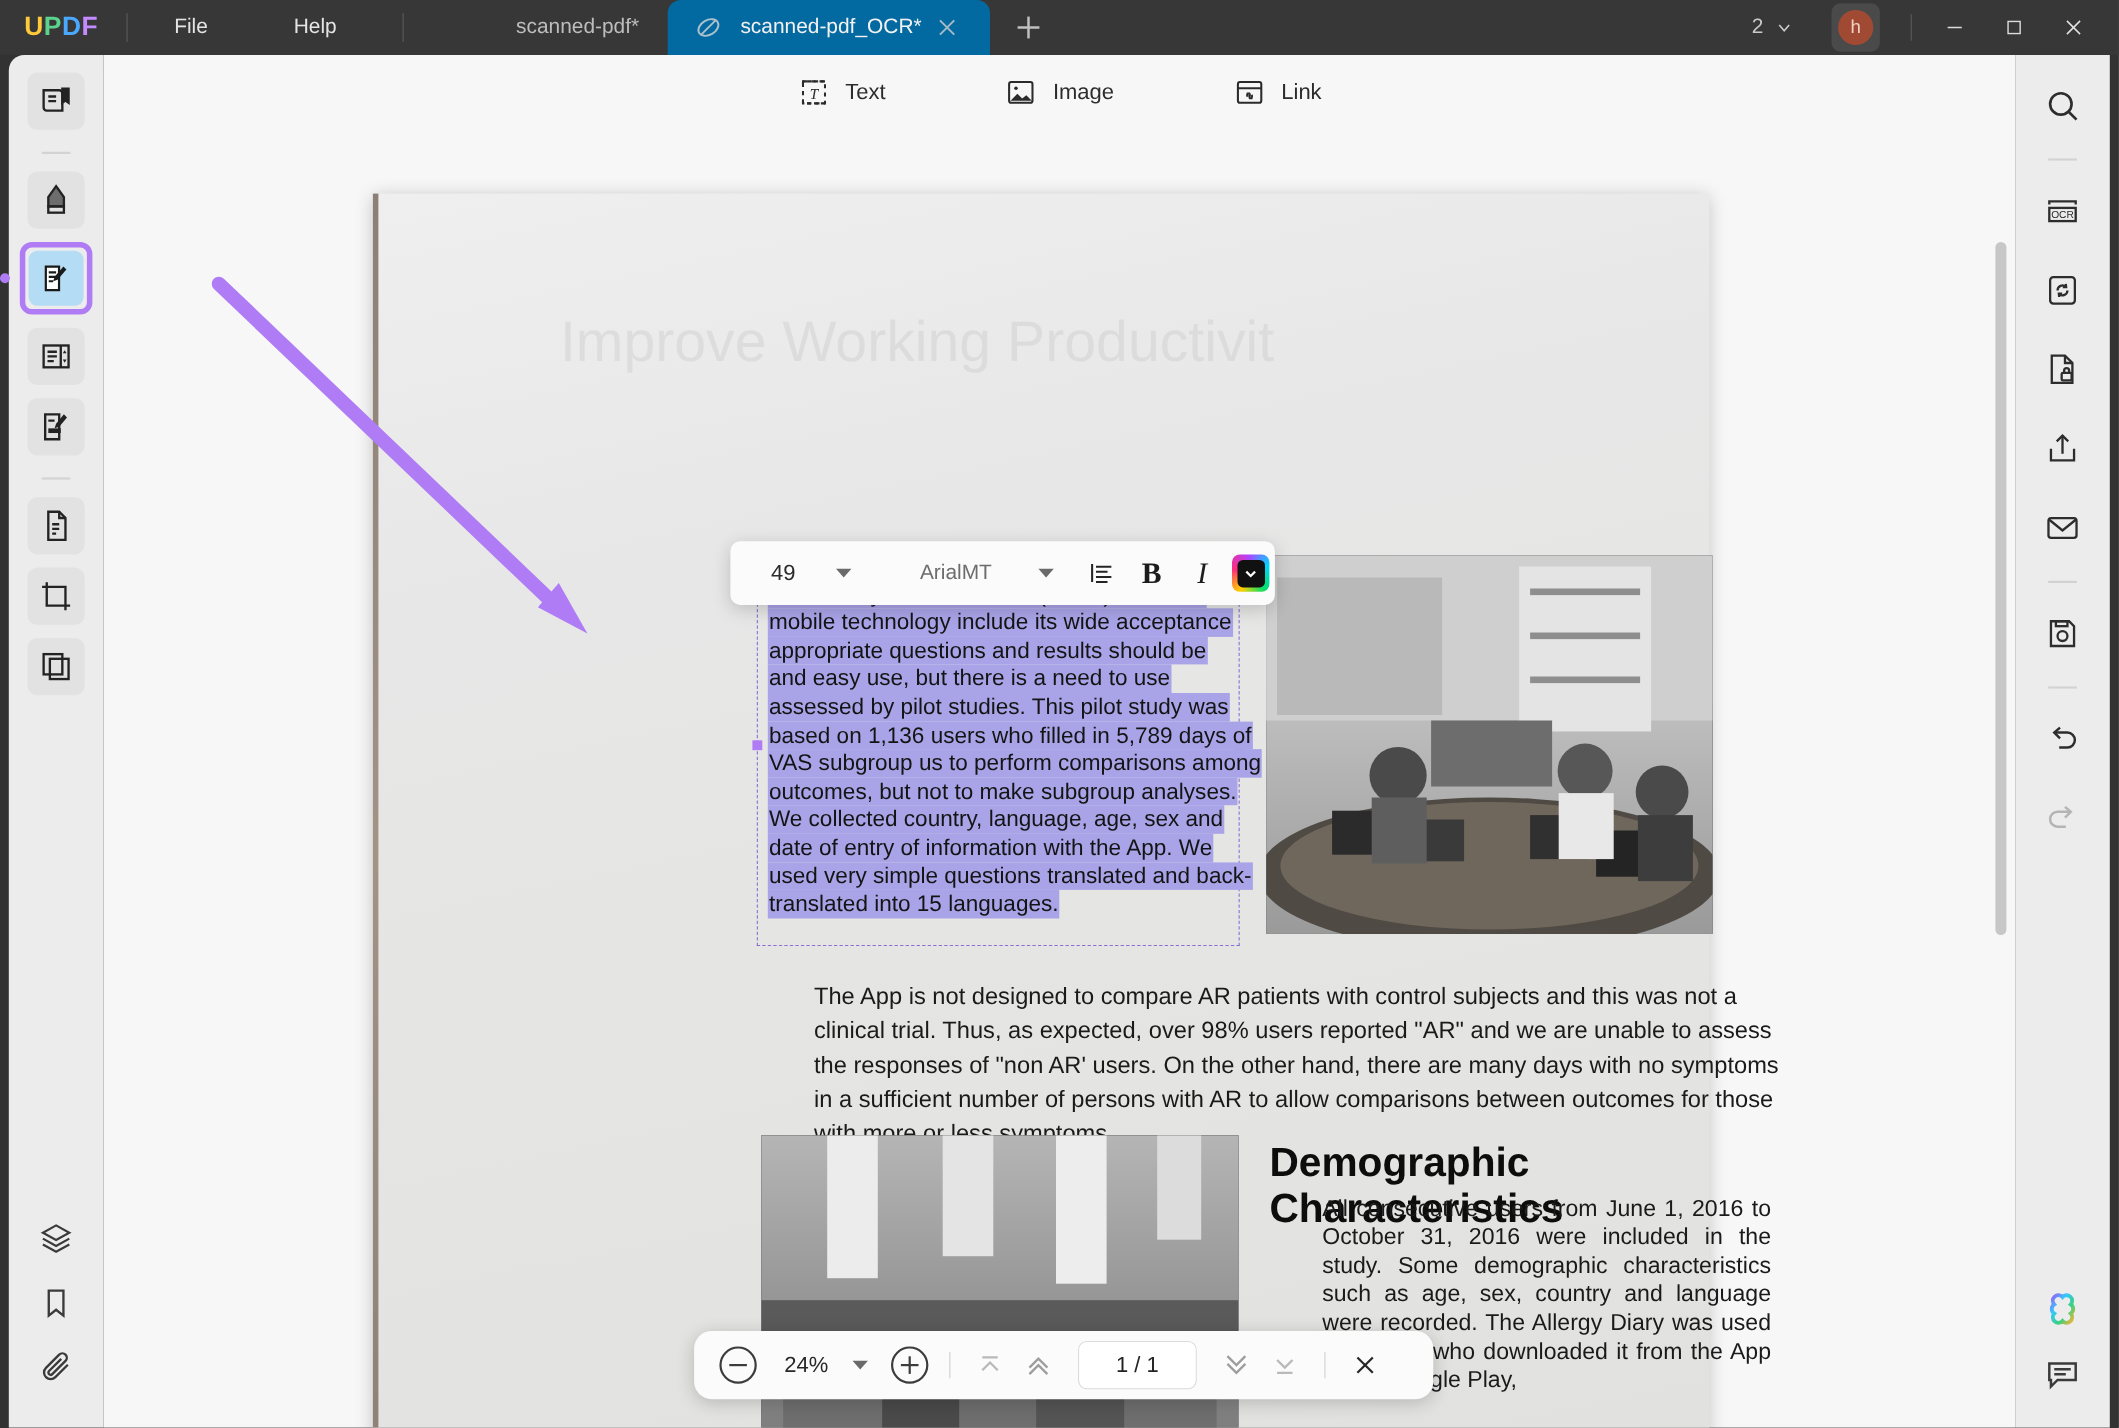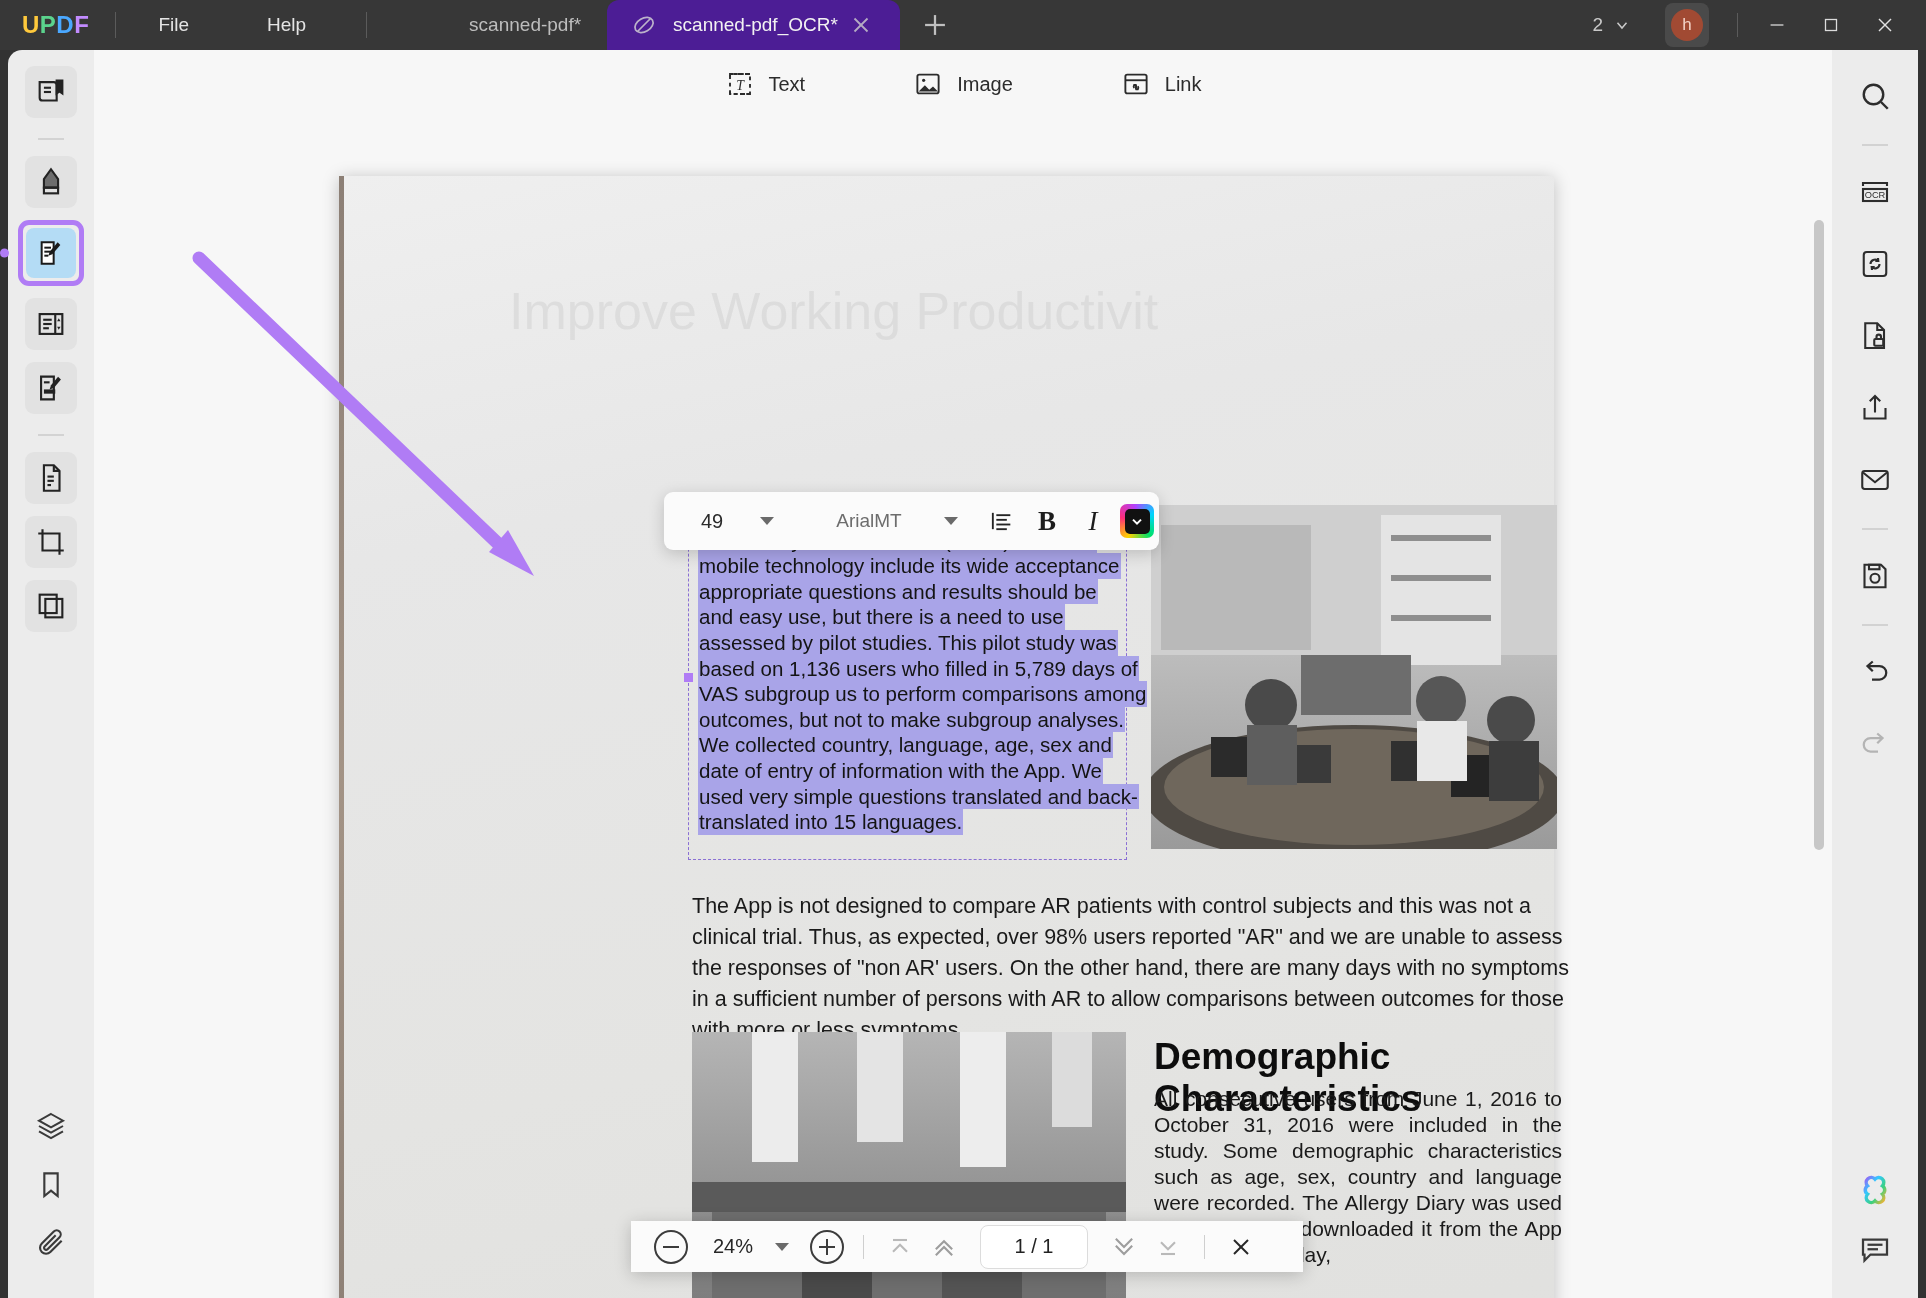--- a/index.html
+++ b/index.html
@@ -24,21 +24,21 @@
     color:#e4e4e4; font-size:19px; padding:6px 16px; cursor:default;
   }
   .tb-div2 { width:1px; height:26px; background:#5b5b5b; margin:0 30px 0 44px; }
 
   .tab {
     height:50px; display:flex; align-items:center; justify-content:flex-end;
     font-size:19px; color:#c6c6c6; padding:0 26px; position:relative; min-width:210px;
   }
   .tab.inactive { color:#bdbdbd; }
   .tab.active {
-    background:#4c1d95; color:#f2f2f2;
+    background:#0369a1; color:#f2f2f2;
     border-radius:12px 12px 0 0; min-width:282px;
     justify-content:flex-start; padding-left:24px;
   }
   .tab-icon { width:26px; height:26px; margin-right:16px; opacity:.8; flex:none; }
   .tab-label { flex:1; text-align:center; }
   .tab-close { width:26px; height:26px; opacity:.8; margin-left:10px; flex:none; }
   .newtab { width:34px; height:34px; margin-left:18px; opacity:.85; }
 
   .tb-right { margin-left:auto; display:flex; align-items:center; padding-right:14px; }
   .pgcount { color:#c9c9c9; font-size:19px; display:flex; align-items:center; gap:10px; padding:4px 8px;}
@@ -139,40 +139,41 @@
   }
   .tlines{ position:absolute; left:9px; top:7px; }
   .tl-row{ height:25.6px; }
   .handle{ position:absolute; width:9px; height:9px; background:#b07cf5; }
   .h-l{ left:-5px; top:50%; margin-top:-4px; } .h-r{ right:-5px; top:50%; margin-top:-4px; }
 
   
   .para {
     position:absolute; font-size:21.5px; line-height:31px; color:#1a1a1a;
     font-family:"Liberation Sans", sans-serif;
+    margin-left:48px;
   }
   .p1{ left:353px; top:715px; width:880px; }
   .demo-h{ position:absolute; left:815px; top:860px; font-size:37px; font-weight:bold; color:#0d0d0d; }
   .p2{ left:815px; top:910px; width:408px; text-align:justify; font-size:21px; line-height:26px;}
   
   .photo{ position:absolute; background:#5a5a5a; overflow:hidden; }
   .ph1{ left:812px; top:329px; width:406px; height:344px; }
   .ph2{ left:353px; top:856px; width:434px; height:300px; }
 
   
   .arrow-svg{ position:absolute; left:0; top:0; width:1738px; height:1174px; pointer-events:none; z-index:45;}
 
   
   .vscroll{ position:absolute; right:8px; top:88px; width:10px; height:1000px; }
   .vthumb{ position:absolute; top:8px; left:0; width:10px; height:630px; background:#c7c7c7; border-radius:5px;}
 
   
   .bottombar{
-    position:absolute; left:537px; bottom:26px; width:672px; height:51px; background:#fbfbfb;
-    border-radius:0; box-shadow:0 3px 16px rgba(0,0,0,.2); display:flex; align-items:center;
+    position:absolute; left:537px; bottom:26px; width:672px; height:62px; background:#fbfbfb;
+    border-radius:16px; box-shadow:0 3px 16px rgba(0,0,0,.2); display:flex; align-items:center;
     padding:0 20px; gap:4px; z-index:60;
   }
   .circ{ width:34px; height:34px; border-radius:50%; border:2px solid #3c3c3c; position:relative; }
   .circ::before{content:"";position:absolute;left:7px;top:14px;width:16px;height:2px;background:#3c3c3c;}
   .circ.plus::after{content:"";position:absolute;left:14px;top:7px;width:2px;height:16px;background:#3c3c3c;}
   .zoomval{ font-size:20px; color:#272727; width:76px; text-align:center;}
   .bb-div{ width:1px; height:24px; background:#cfcfcf; margin:0 12px; }
   .bb-ic{ width:40px; height:40px; display:flex; align-items:center; justify-content:center;}
   .pagebox{
     width:108px; height:44px; border:1.5px solid #dcdcdc; border-radius:8px; background:#fff;

